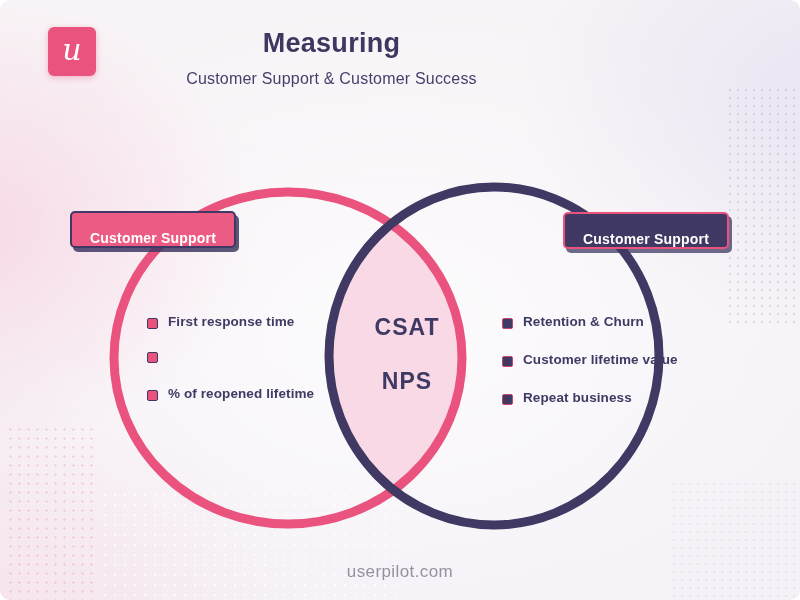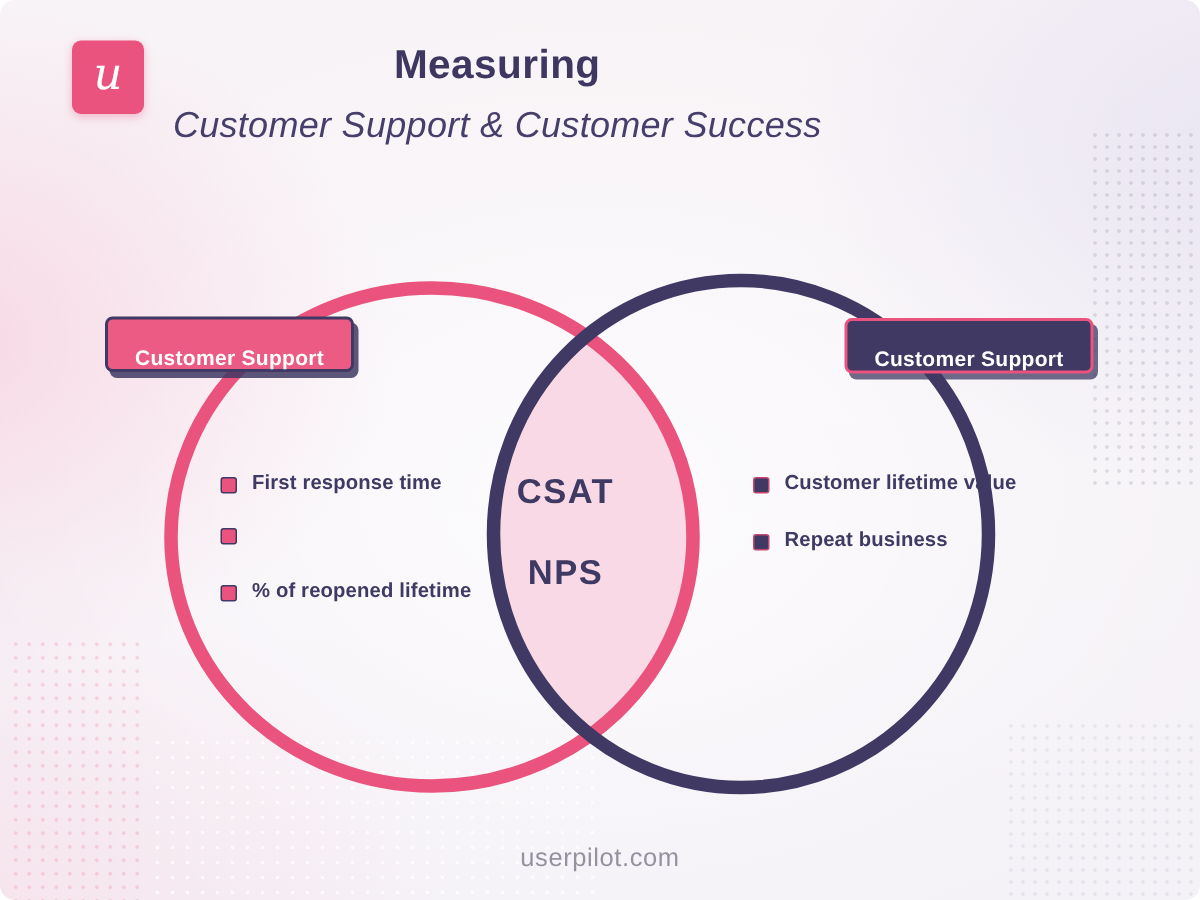--- a/index.html
+++ b/index.html
@@ -30,21 +30,21 @@
   .logo {
     position:absolute; left:48px; top:27px; width:48px; height:49px;
     background:#e9537d; border-radius:6px; display:flex; align-items:center; justify-content:center;
     box-shadow:0 2px 6px rgba(233,83,125,0.35);
   }
   .logo span { color:#ffffff; font-family:"DejaVu Serif","Liberation Serif",serif;
     font-style:italic; font-size:30px; line-height:1; padding-bottom:4px; }
 
   .header { position:absolute; left:0; top:28px; width:663px; text-align:center; color:#3e3860; }
   .title { font-size:27px; font-weight:bold; letter-spacing:0.3px; }
-  .subtitle { margin-top:11px; font-size:24px; font-weight:500; color:#463f6b; letter-spacing:0.2px;font-style:italic; }
+  .subtitle { margin-top:11px; font-size:16px; font-weight:500; color:#463f6b; letter-spacing:0.2px; }
 
   .venn-svg { position:absolute; left:0; top:0; }
 
   .tag {
     position:absolute; height:37px; display:flex; align-items:flex-end; justify-content:center;
     padding:0 18px; border-radius:5px; font-size:14px; font-weight:bold; color:#ffffff; letter-spacing:0.2px;
   }
   .tag-left { left:70px; top:211px; background:#ec5b83; border:2px solid #3f3963;
     box-shadow:3px 4px 0 rgba(63,57,99,0.85); }
   .tag-right { left:563px; top:212px; background:#3f3963; border:2px solid #e9537d;
@@ -52,21 +52,21 @@
 
   .metric-list { position:absolute; display:flex; flex-direction:column; gap:23px; }
   .list-left { left:147px; top:314px; }
   .list-right { left:502px; top:314px; }
   .metric-item { display:flex; align-items:flex-end; gap:10px; }
   .bullet { width:11px; height:11px; border-radius:2px; flex:0 0 auto; }
   .bullet-pink { background:#e9537d; border:1.5px solid #3f3963; }
   .bullet-dark { background:#3f3963; border:1.5px solid #c8466e; }
   .metric-label { font-size:13.5px; font-weight:600; color:#3e3a63; letter-spacing:0.1px; white-space:nowrap; }
 
-  .overlap-labels { position:absolute; left:320px; top:314px; width:114px; text-align:center;
+  .overlap-labels { position:absolute; left:350px; top:314px; width:114px; text-align:center;
     display:flex; flex-direction:column; gap:27px; }
   .overlap-term { font-size:23px; font-weight:bold; color:#3e3a63; letter-spacing:1px; }
 
   .footer { position:absolute; left:0; bottom:18px; width:800px; text-align:center;
     font-size:17px; color:#95919f; letter-spacing:0.4px;margin-top:44px; }
 </style>
 </head>
 <body>
 
 <div class="canvas">
@@ -115,20 +115,24 @@
     </div>
     <div class="metric-item">
       <span class="bullet bullet-pink"></span>
       <span class="metric-label">% of reopened lifetime</span>
     </div>
   </div>
 
   <div class="metric-list list-right">
     <div class="metric-item">
       <span class="bullet bullet-dark"></span>
+      <span class="metric-label">Retention &amp; Churn</span>
+    </div>
+    <div class="metric-item">
+      <span class="bullet bullet-dark"></span>
       <span class="metric-label">Customer lifetime value</span>
     </div>
     <div class="metric-item">
       <span class="bullet bullet-dark"></span>
       <span class="metric-label">Repeat business</span>
     </div>
   </div>
 
   <div class="overlap-labels">
     <div class="overlap-term">CSAT</div>

